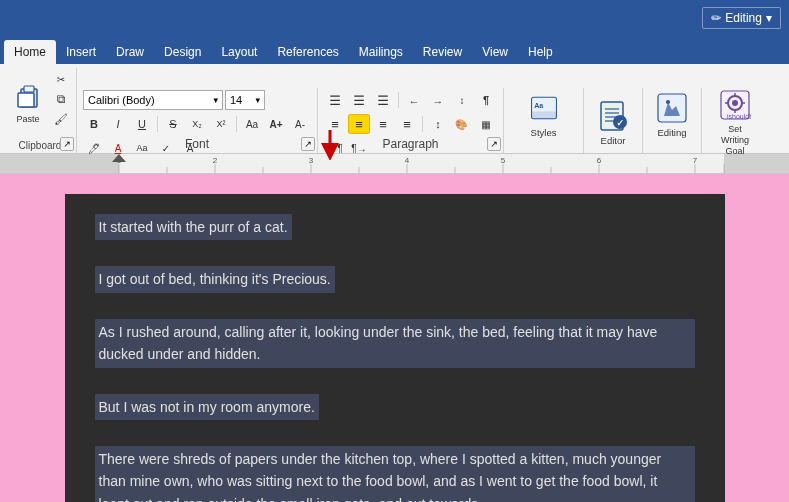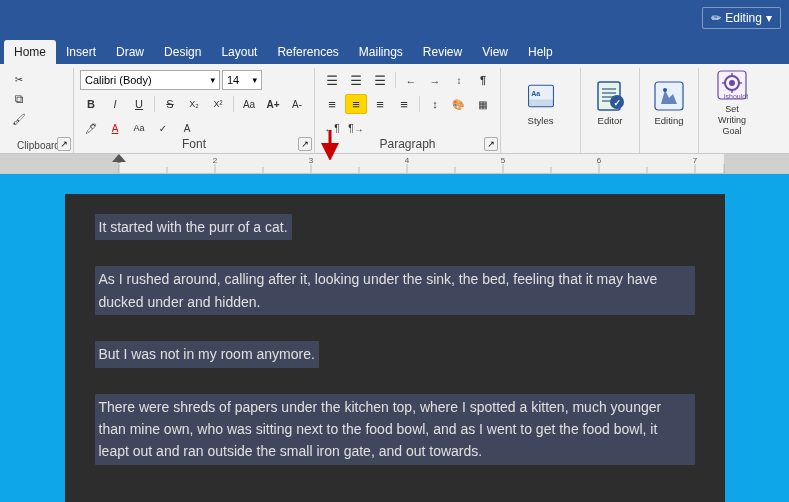--- a/index.html
+++ b/index.html
@@ -57,20 +57,21 @@
       height: 90px;
     }
     .ribbon-group {
       display: flex;
       flex-direction: column;
       align-items: center;
       border-right: 1px solid #d1d1d1;
       padding: 2px 6px 2px 6px;
       position: relative;
       min-width: fit-content;
+      margin-top: 20px;
     }
     .ribbon-group:last-child { border-right: none; }
     .ribbon-group-label {
       font-size: 12px;
       color: #444;
       position: absolute;
       bottom: 2px;
       left: 50%;
       transform: translateX(-50%);
       white-space: nowrap;
@@ -212,21 +213,21 @@
       border-bottom: 1px solid #c8c8c8;
       display: flex;
       align-items: center;
       padding: 0 2px;
       position: relative;
       overflow: hidden;
     }
 
     
     .doc-area {
-      background: #0ea5e9;
+      background: #f9a8d4;
       flex: 1;
       overflow-y: auto;
       display: flex;
       justify-content: center;
       padding: 20px;
       height: calc(502px - 36px - 28px - 90px - 20px);
     }
 
     .doc-page {
       background: #2d2d2d;
@@ -298,20 +299,30 @@
   <div class="ribbon-tab">Mailings</div>
   <div class="ribbon-tab">Review</div>
   <div class="ribbon-tab">View</div>
   <div class="ribbon-tab">Help</div>
 </div>
 
 <div class="ribbon">
 
   <div class="clipboard-group" style="min-width:70px;position:relative;padding-bottom:16px;">
     <div style="display:flex;flex-direction:row;align-items:flex-start;gap:2px;height:64px;">
+      <div class="paste-btn" style="height:64px;">
+        <div class="large-icon">
+          <svg width="30" height="30" viewBox="0 0 30 30" fill="none">
+            <rect x="8" y="8" width="16" height="18" rx="1" fill="#c8e6fa" stroke="#2b579a" stroke-width="1.5"></rect>
+            <rect x="11" y="5" width="10" height="6" rx="1" fill="#f3f3f3" stroke="#2b579a" stroke-width="1.2"></rect>
+            <rect x="5" y="12" width="16" height="14" rx="1" fill="white" stroke="#2b579a" stroke-width="1.5"></rect>
+          </svg>
+        </div>
+        <span style="font-size:9px;color:#333">Paste</span>
+      </div>
       <div class="small-btns-col">
         <div class="small-btn">
           <span>✂</span>
         </div>
         <div class="small-btn">
           <span style="font-size:12px;">⧉</span>
         </div>
         <div class="small-btn">
           <span style="font-size:11px;">🖌</span>
         </div>
@@ -506,20 +517,23 @@
     <polygon points="119,0 126,8 112,8" fill="#555"></polygon>
   </svg>
 </div>
 
 <div class="doc-area">
   <div class="doc-page">
     <div style="margin-bottom:14px;">
       <span class="doc-paragraph">It started with the purr of a cat.</span>
     </div>
     <div style="margin-bottom:14px;">
+      <span class="doc-paragraph">I got out of bed, thinking it's Precious.</span>
+    </div>
+    <div style="margin-bottom:14px;">
       <span class="doc-paragraph">As I rushed around, calling after it, looking under the sink, the bed, feeling that it may have ducked under and hidden.</span>
     </div>
     <div style="margin-bottom:14px;">
       <span class="doc-paragraph">But I was not in my room anymore.</span>
     </div>
     <div style="margin-bottom:14px;">
       <span class="doc-paragraph">There were shreds of papers under the kitchen top, where I spotted a kitten, much younger than mine own, who was sitting next to the food bowl, and as I went to get the food bowl, it leapt out and ran outside the small iron gate, and out towards.</span>
     </div>
   </div>
 </div>

